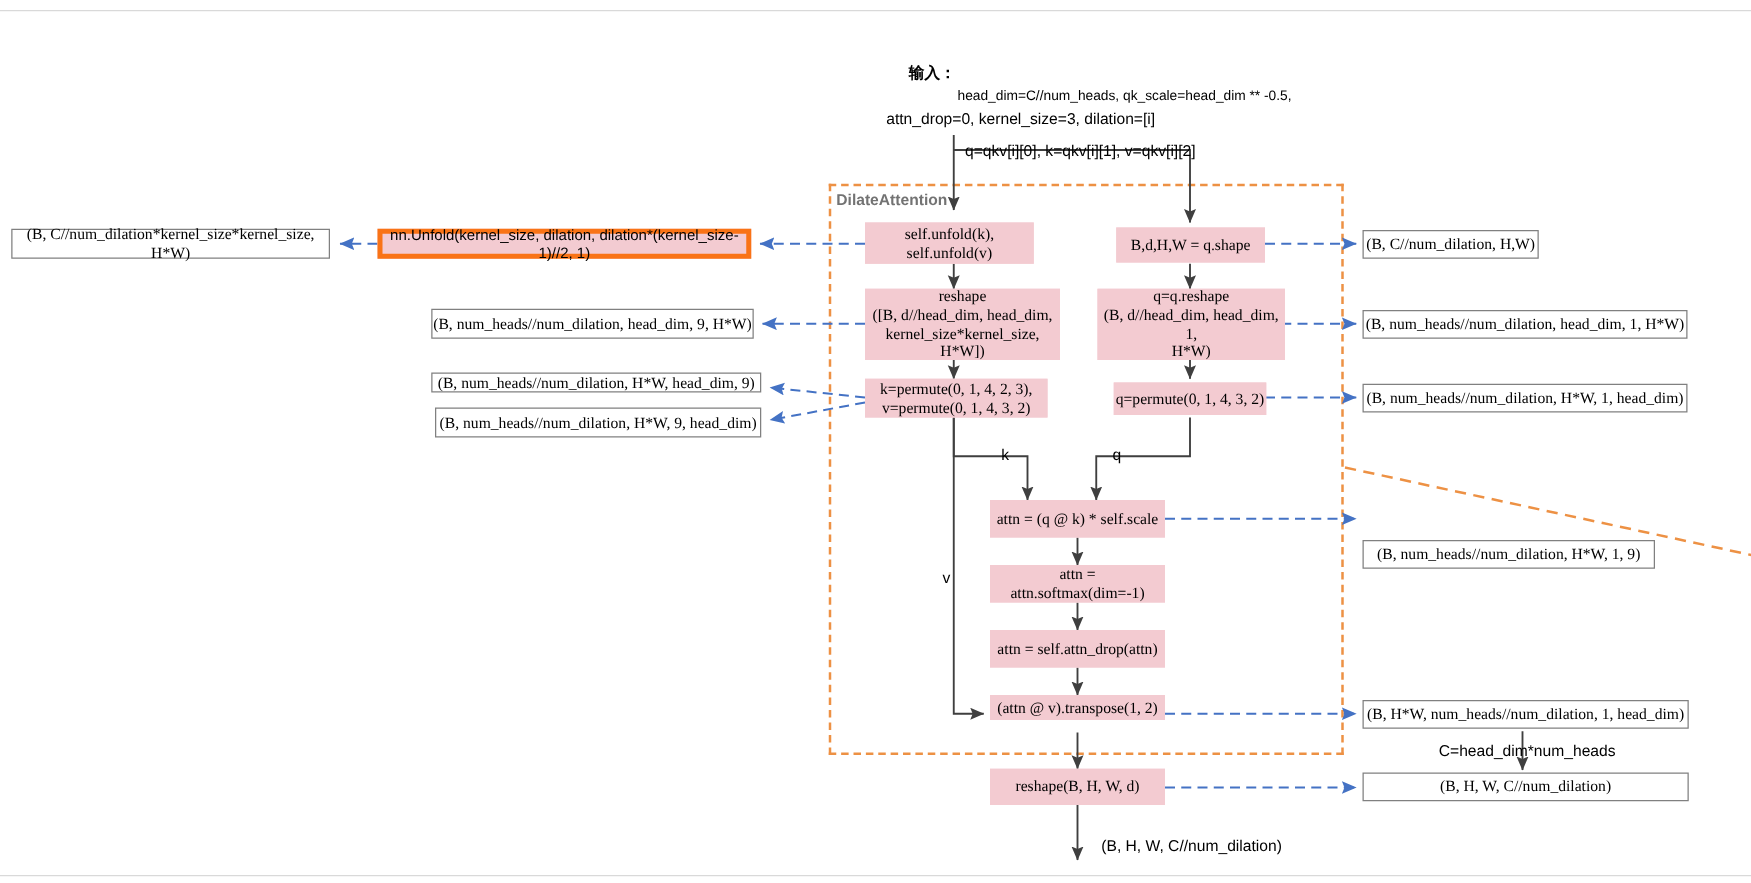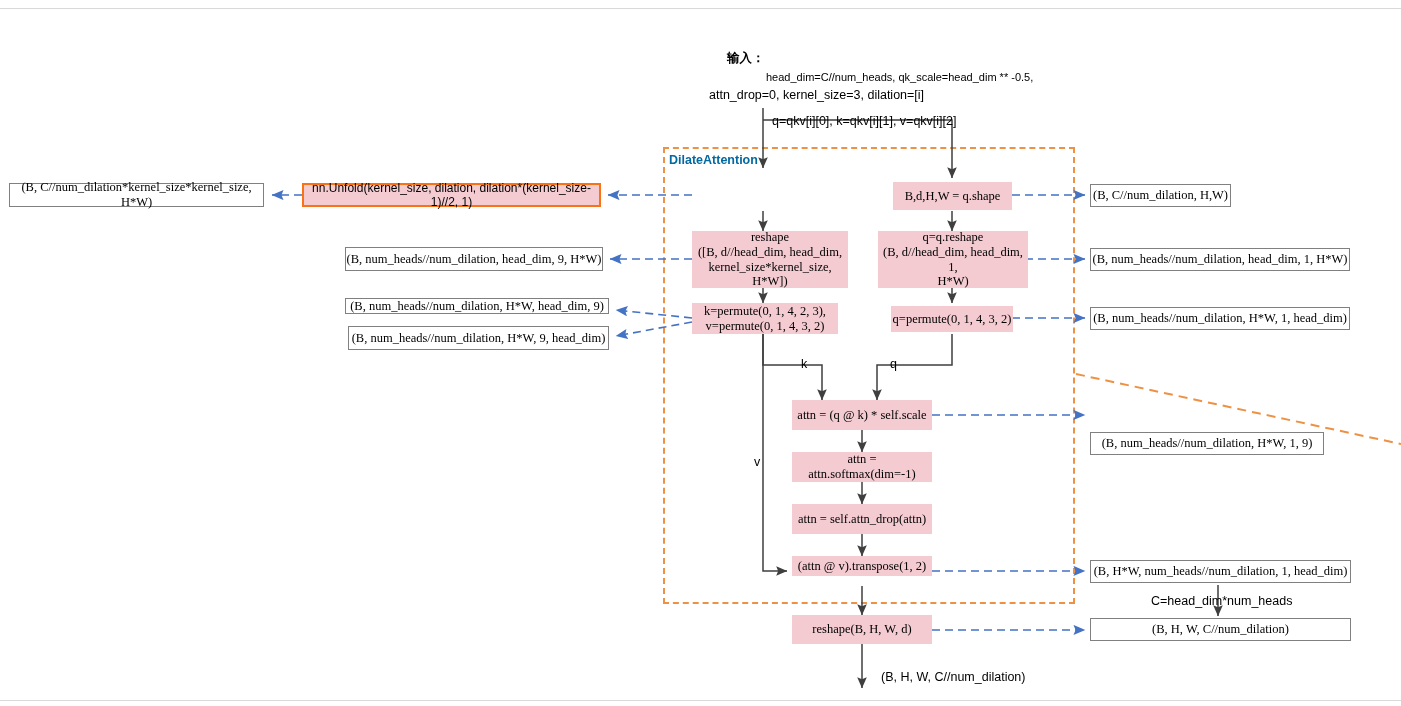--- a/index.html
+++ b/index.html
@@ -38,21 +38,21 @@
     white-space: pre-line;
   }
   .pink {
     background: #f3cbd1;
     border: 1px solid #f3cbd1;
     font-size: 12.5px;
     font-family: "Liberation Serif", serif;
   }
   .pink-bordered {
     background: #f3cbd1;
-    border: 2px solid #f97316;
+    border: 4px solid #f97316;
     font-family: "Liberation Sans", sans-serif;
     font-size: 12px;
   }
   .shape {
     background: #ffffff;
     border: 1px solid #808080;
     font-size: 12.5px;
     font-family: "Liberation Serif", serif;
   }
 
@@ -75,21 +75,21 @@
     position: absolute;
     box-sizing: border-box;
     border: 2px dashed #ed9144;
     background: transparent;
   }
   .group-label {
     position: absolute;
     font-family: "Liberation Sans", sans-serif;
     font-size: 12.5px;
     font-weight: bold;
-    color: #0369a1;
+    color: #737373;
     background: #ffffff;
     padding: 0 2px;
   }
 
   .rule {
     position: absolute;
     background: #d9d9d9;
     height: 1px;
   }
 </style>
@@ -171,20 +171,22 @@
   <div class="txt txt-sans" style="left:709px;top:88px;font-size:12.5px;">attn_drop=0, kernel_size=3, dilation=[i]</div>
   <div class="txt" style="left:772px;top:114px;font-size:12.5px;">q=qkv[i][0], k=qkv[i][1], v=qkv[i][2]</div>
 
   <div class="node pink-bordered" style="left:302px;top:183px;width:299px;height:24px;">nn.Unfold(kernel_size, dilation, dilation*(kernel_size-1)//2, 1)</div>
 
   <div class="node shape" style="left:9px;top:183px;width:255px;height:24px;">(B, C//num_dilation*kernel_size*kernel_size, H*W)</div>
   <div class="node shape" style="left:345px;top:247px;width:258px;height:24px;">(B, num_heads//num_dilation, head_dim, 9, H*W)</div>
   <div class="node shape" style="left:345px;top:298px;width:264px;height:16px;">(B, num_heads//num_dilation, H*W, head_dim, 9)</div>
   <div class="node shape" style="left:348px;top:326px;width:261px;height:24px;">(B, num_heads//num_dilation, H*W, 9, head_dim)</div>
 
+  <div class="node pink" style="left:692px;top:178px;width:135px;height:33px;">self.unfold(k),
+self.unfold(v)</div>
   <div class="node pink" style="left:692px;top:231px;width:156px;height:57px;">reshape
 ([B, d//head_dim, head_dim,
 kernel_size*kernel_size, H*W])</div>
   <div class="node pink" style="left:692px;top:303px;width:146px;height:31px;">k=permute(0, 1, 4, 2, 3),
 v=permute(0, 1, 4, 3, 2)</div>
 
   <div class="node pink" style="left:893px;top:182px;width:119px;height:28px;">B,d,H,W = q.shape</div>
   <div class="node pink" style="left:878px;top:231px;width:150px;height:57px;">q=q.reshape
 (B, d//head_dim, head_dim, 1,
 H*W)</div>

